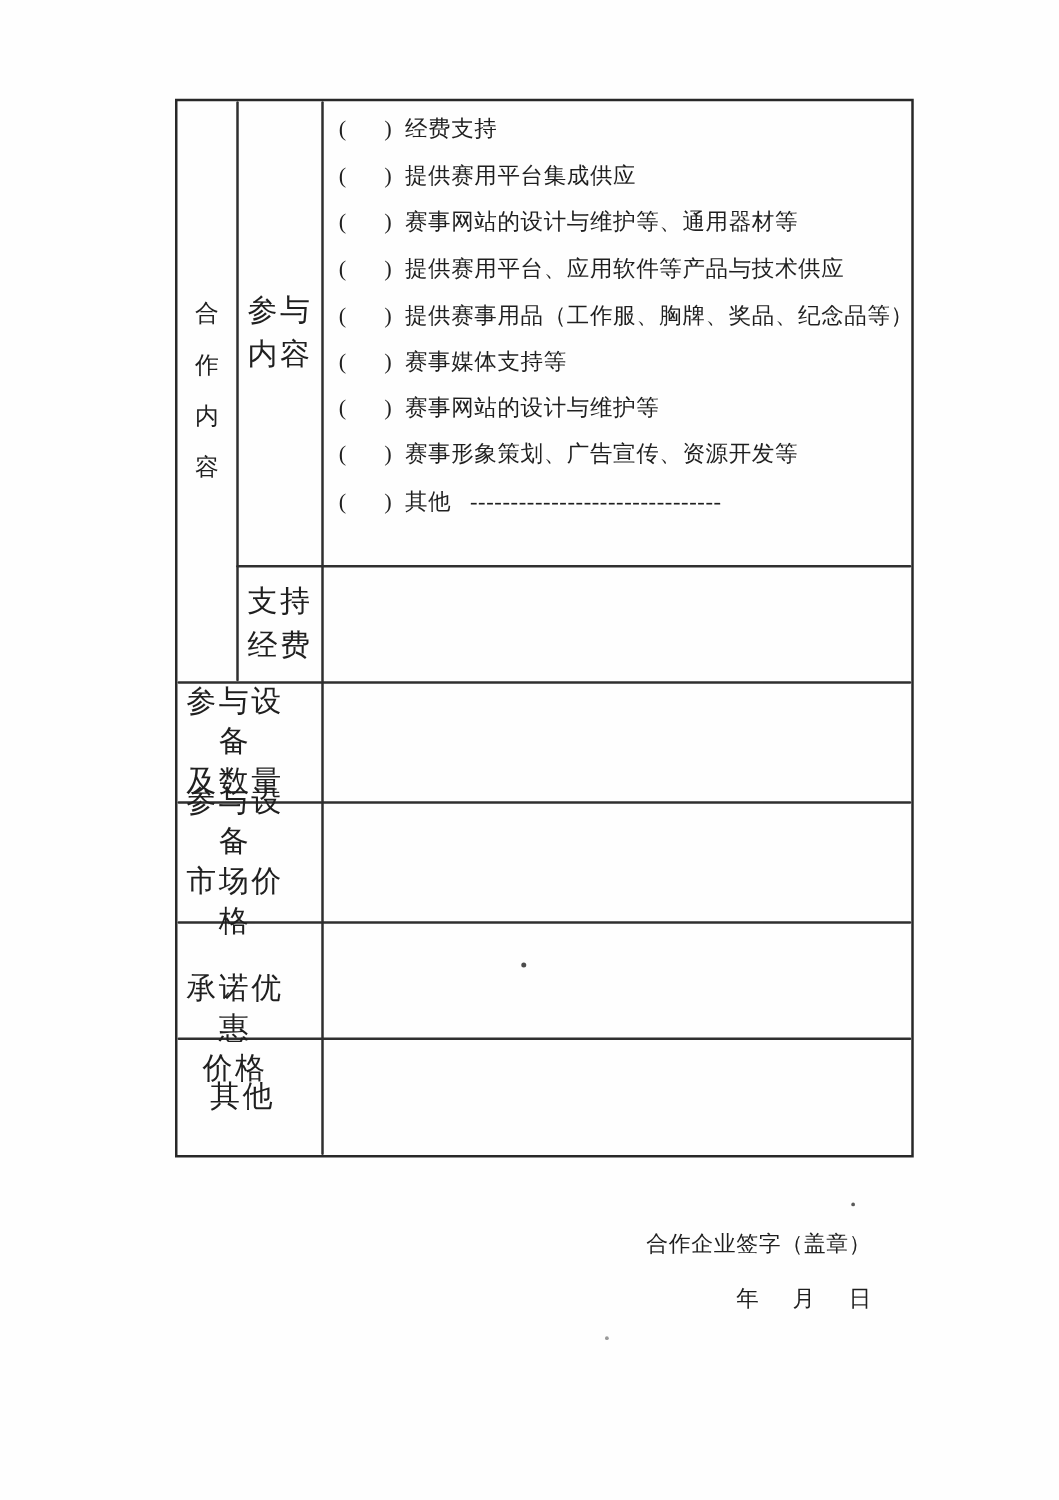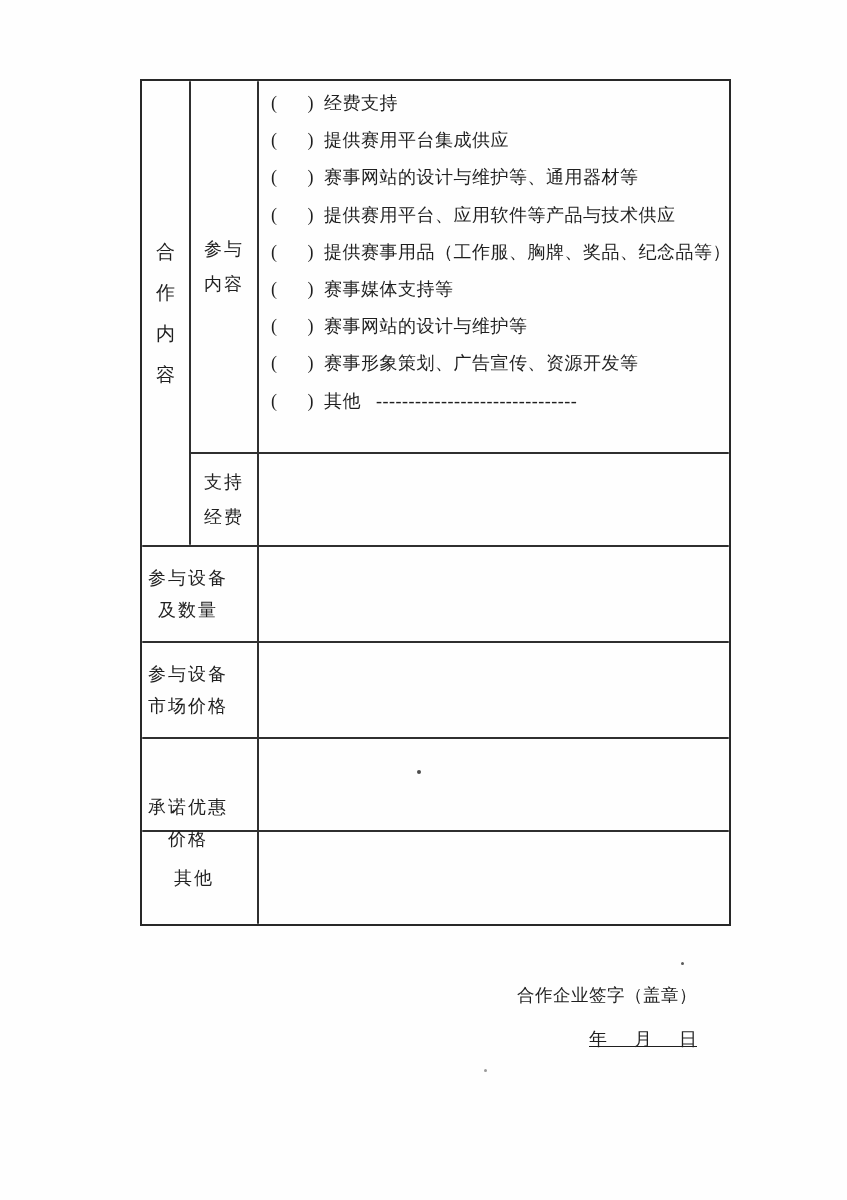--- a/index.html
+++ b/index.html
@@ -40,21 +40,21 @@
   .group-label-cell span {
     white-space: pre-line;
     font-size: 19px;
     line-height: 41px;
     text-align: center;
   }
   .part-label-cell { left: 49px; top: 0; width: 66px; height: 371px; }
   .support-label-cell { left: 49px; top: 373px; width: 66px; height: 91px; }
   .stacked-label {
     white-space: pre-line;
-    font-size: 18px;
+    font-size: 24px;
     line-height: 35px;
     text-align: center;
     letter-spacing: 2px;
   }
   .options-cell {
     position: absolute;
     left: 117px; top: 0; width: 470px; height: 371px;
     padding: 4px 0 0 12px;
     box-sizing: border-box;
   }
@@ -78,21 +78,20 @@
     left: 517px; top: 983px;
     font-size: 17.5px;
     letter-spacing: 0.5px;
     white-space: pre;
   }
   .dateline {
     position: absolute;
     left: 589px; top: 1027px;
     font-size: 18px;
     white-space: pre;
-    text-decoration: underline;
   }
   .speck { position: absolute; border-radius: 50%; }
   .speck-1 { left: 417px; top: 770px; width: 4px; height: 4px; background: #4c4c4c; }
   .speck-2 { left: 681px; top: 962px; width: 3px; height: 3px; background: #5a5a5a; }
   .speck-3 { left: 484px; top: 1069px; width: 3px; height: 3px; background: #9a9a9a; }
 </style>
 </head>
 <body>
 
 <div class="page">

